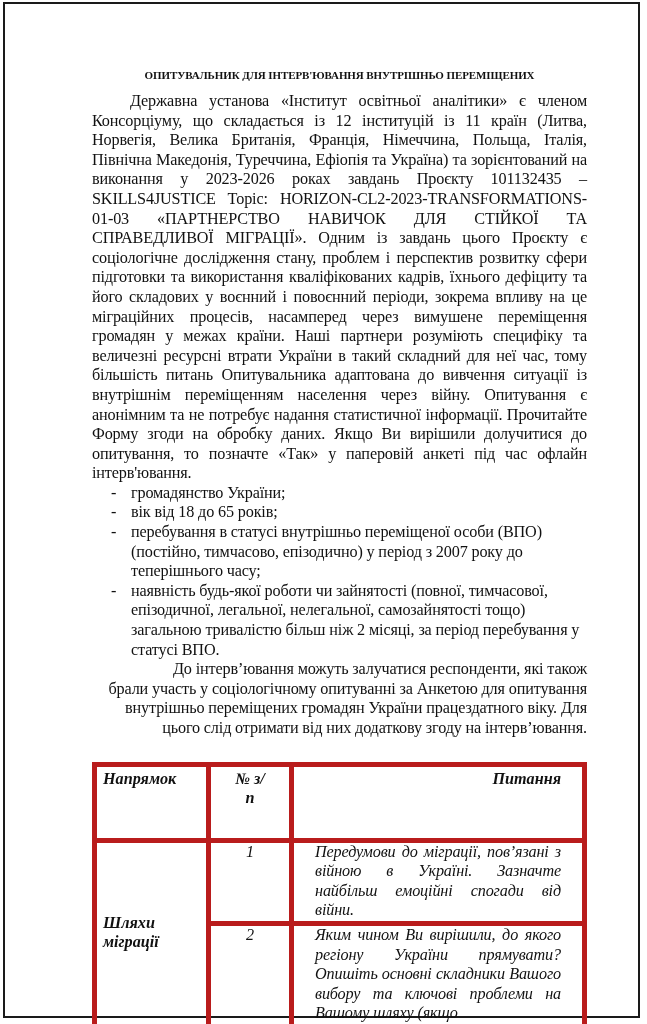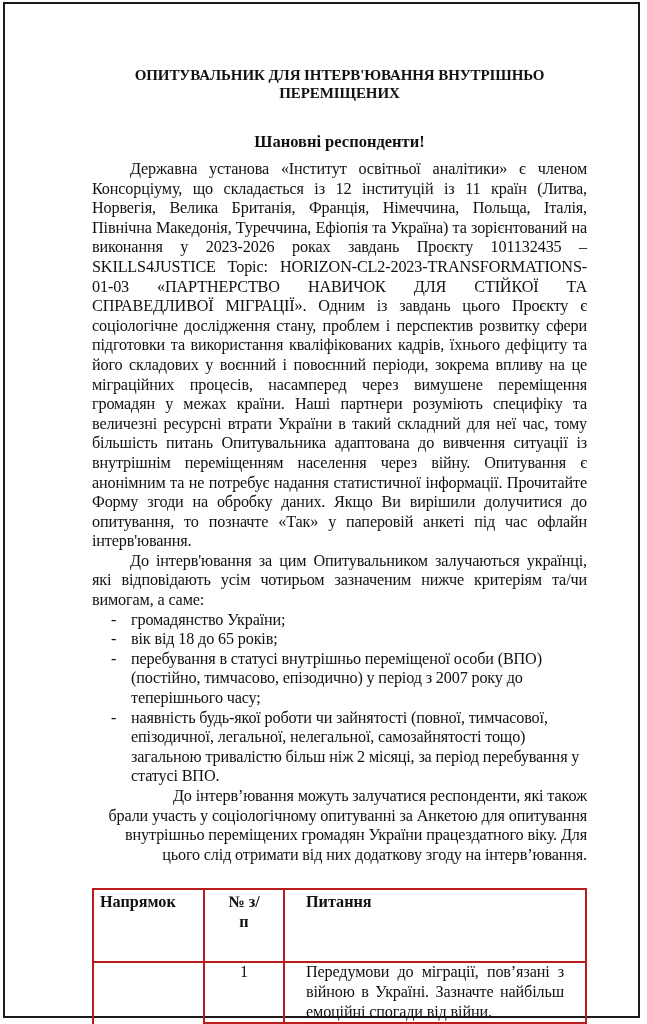--- a/index.html
+++ b/index.html
@@ -1,50 +1,48 @@
 <!DOCTYPE html>
 <html><head>
 <meta charset="utf-8">
 <style>
   html, body { margin: 0; padding: 0; background: #ffffff; }
   body { width: 647px; height: 1024px; position: relative; overflow: hidden; font-family: "Liberation Serif", "DejaVu Serif", serif; color: #111; }
   .frame { position: absolute; left: 3px; top: 2px; width: 637px; height: 1016px; border: 2px solid #1a1a1a; box-sizing: border-box; }
   .content { position: absolute; left: 92px; top: 66px; width: 495px; }
-  .title { font-weight: bold; font-size: 15px; line-height: 18px; text-align: center; margin: 0; letter-spacing: -0.1px; }
+  .title { font-weight: bold; font-size: 11px; line-height: 18px; text-align: center; margin: 0; letter-spacing: -0.1px; }
   .greeting { font-weight: bold; font-size: 16.5px; line-height: 20px; text-align: center; margin: 30px 0 0 0; }
   p.body { font-size: 16.2px; line-height: 19.6px; text-align: justify; margin: 0; text-indent: 38px; letter-spacing: -0.15px; }
   p.body.first { margin-top: 8px; }
   p.body.last-left { text-align: right; }
   ul.criteria { list-style: none; margin: 0; padding: 0; }
   ul.criteria li { position: relative; padding-left: 39px; font-size: 16.2px; line-height: 19.6px; letter-spacing: -0.15px; }
   ul.criteria li .dash { position: absolute; left: 19px; top: 0; }
   table.q { border-collapse: collapse; width: 495px; margin-top: 23px; font-size: 16.2px; }
-  table.q td, table.q th { border: 2px solid #b91c1c; vertical-align: top; padding: 0 21px; line-height: 19.6px; }
+  table.q td, table.q th { border: 5px solid #b91c1c; vertical-align: top; padding: 0 21px; line-height: 19.6px; font-style: italic; }
   table.q th { font-weight: bold; height: 68px; padding-top: 3px; }
   table.q th.col-dir { width: 82px; text-align: left; padding-left: 6px; }
   table.q th.col-num { width: 36px; text-align: center; }
-  table.q th.col-q { text-align: left; }
+  table.q th.col-q { text-align: right; }
   td.dir { font-weight: bold; vertical-align: middle !important; padding-left: 6px !important; }
   td.num { text-align: center; }
   td.qtext { text-align: justify; letter-spacing: -0.15px; }
 </style>
 </head>
 <body>
 
 <div class="frame"></div>
 
 <div class="content">
   <p class="title">
     <span>ОПИТУВАЛЬНИК ДЛЯ ІНТЕРВ'ЮВАННЯ ВНУТРІШНЬО ПЕРЕМІЩЕНИХ</span><br>
   </p>
 
-  <p class="greeting">Шановні респонденти!</p>
 
   <p class="body first">Державна установа «Інститут освітньої аналітики» є членом Консорціуму, що складається із 12 інституцій із 11 країн (Литва, Норвегія, Велика Британія, Франція, Німеччина, Польща, Італія, Північна Македонія, Туреччина, Ефіопія та Україна) та зорієнтований на виконання у 2023-2026 роках завдань Проєкту 101132435 – SKILLS4JUSTICE Topic: HORIZON-CL2-2023-TRANSFORMATIONS-01-03 «ПАРТНЕРСТВО НАВИЧОК ДЛЯ СТІЙКОЇ ТА СПРАВЕДЛИВОЇ МІГРАЦІЇ». Одним із завдань цього Проєкту є соціологічне дослідження стану, проблем і перспектив розвитку сфери підготовки та використання кваліфікованих кадрів, їхнього дефіциту та його складових у воєнний і повоєнний періоди, зокрема впливу на це міграційних процесів, насамперед через вимушене переміщення громадян у межах країни. Наші партнери розуміють специфіку та величезні ресурсні втрати України в такий складний для неї час, тому більшість питань Опитувальника адаптована до вивчення ситуації із внутрішнім переміщенням населення через війну. Опитування є анонімним та не потребує надання статистичної інформації. Прочитайте Форму згоди на обробку даних. Якщо Ви вирішили долучитися до опитування, то позначте «Так» у паперовій анкеті під час офлайн інтерв'ювання.</p>
-  <p class="body">До інтерв'ювання за цим Опитувальником залучаються українці, які відповідають усім чотирьом зазначеним нижче критеріям та/чи вимогам, а саме:</p>
 
   <ul class="criteria">
     <li><span class="dash">-</span><span>громадянство України;</span></li>
     <li><span class="dash">-</span><span>вік від 18 до 65 років;</span></li>
     <li><span class="dash">-</span><span>перебування в статусі внутрішньо переміщеної особи (ВПО) (постійно, тимчасово, епізодично) у період з 2007 року до теперішнього часу;</span></li>
     <li><span class="dash">-</span><span>наявність будь-якої роботи чи зайнятості (повної, тимчасової, епізодичної, легальної, нелегальної, самозайнятості тощо) загальною тривалістю більш ніж 2 місяці, за період перебування у статусі ВПО.</span></li>
   </ul>
 
   <p class="body last-left">До інтерв’ювання можуть залучатися респонденти, які також брали участь у соціологічному опитуванні за Анкетою для опитування внутрішньо переміщених громадян України працездатного віку. Для цього слід отримати від них додаткову згоду на інтерв’ювання.</p>
 

